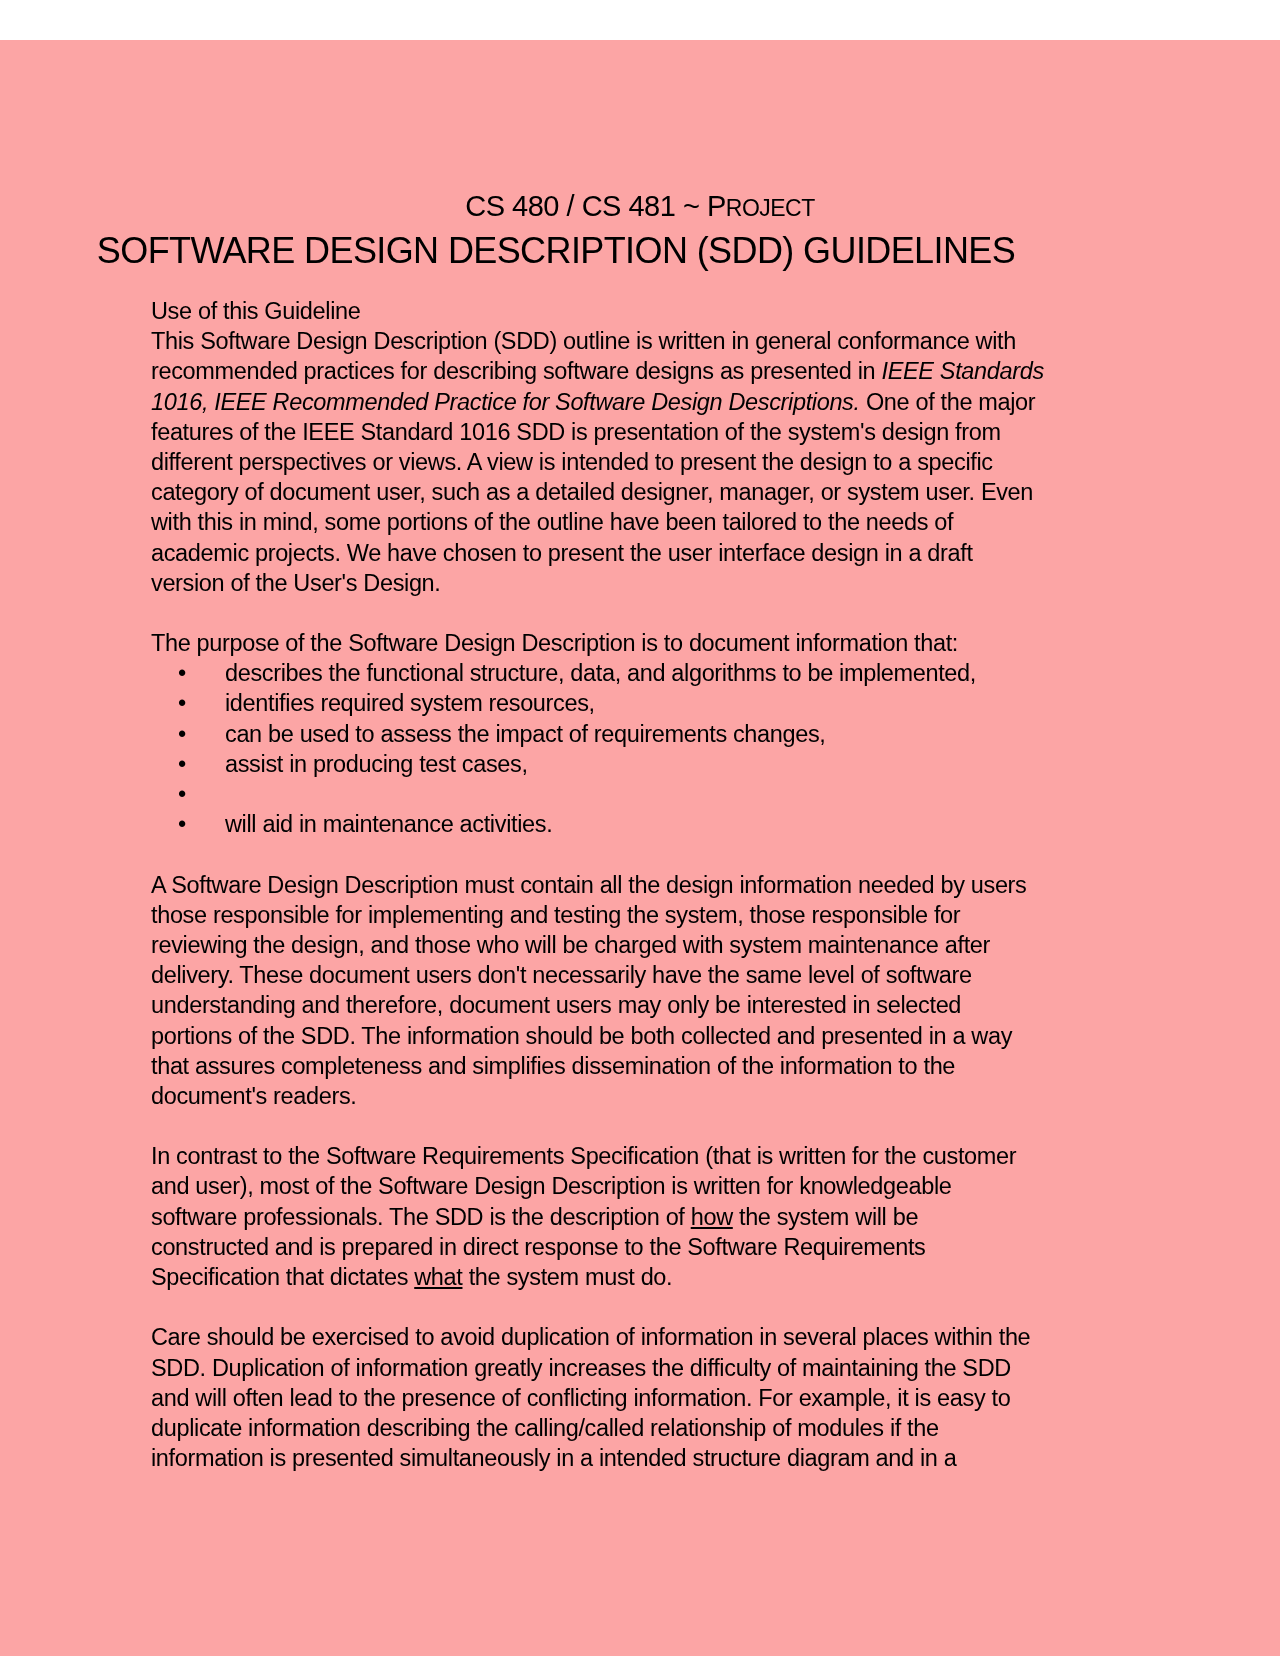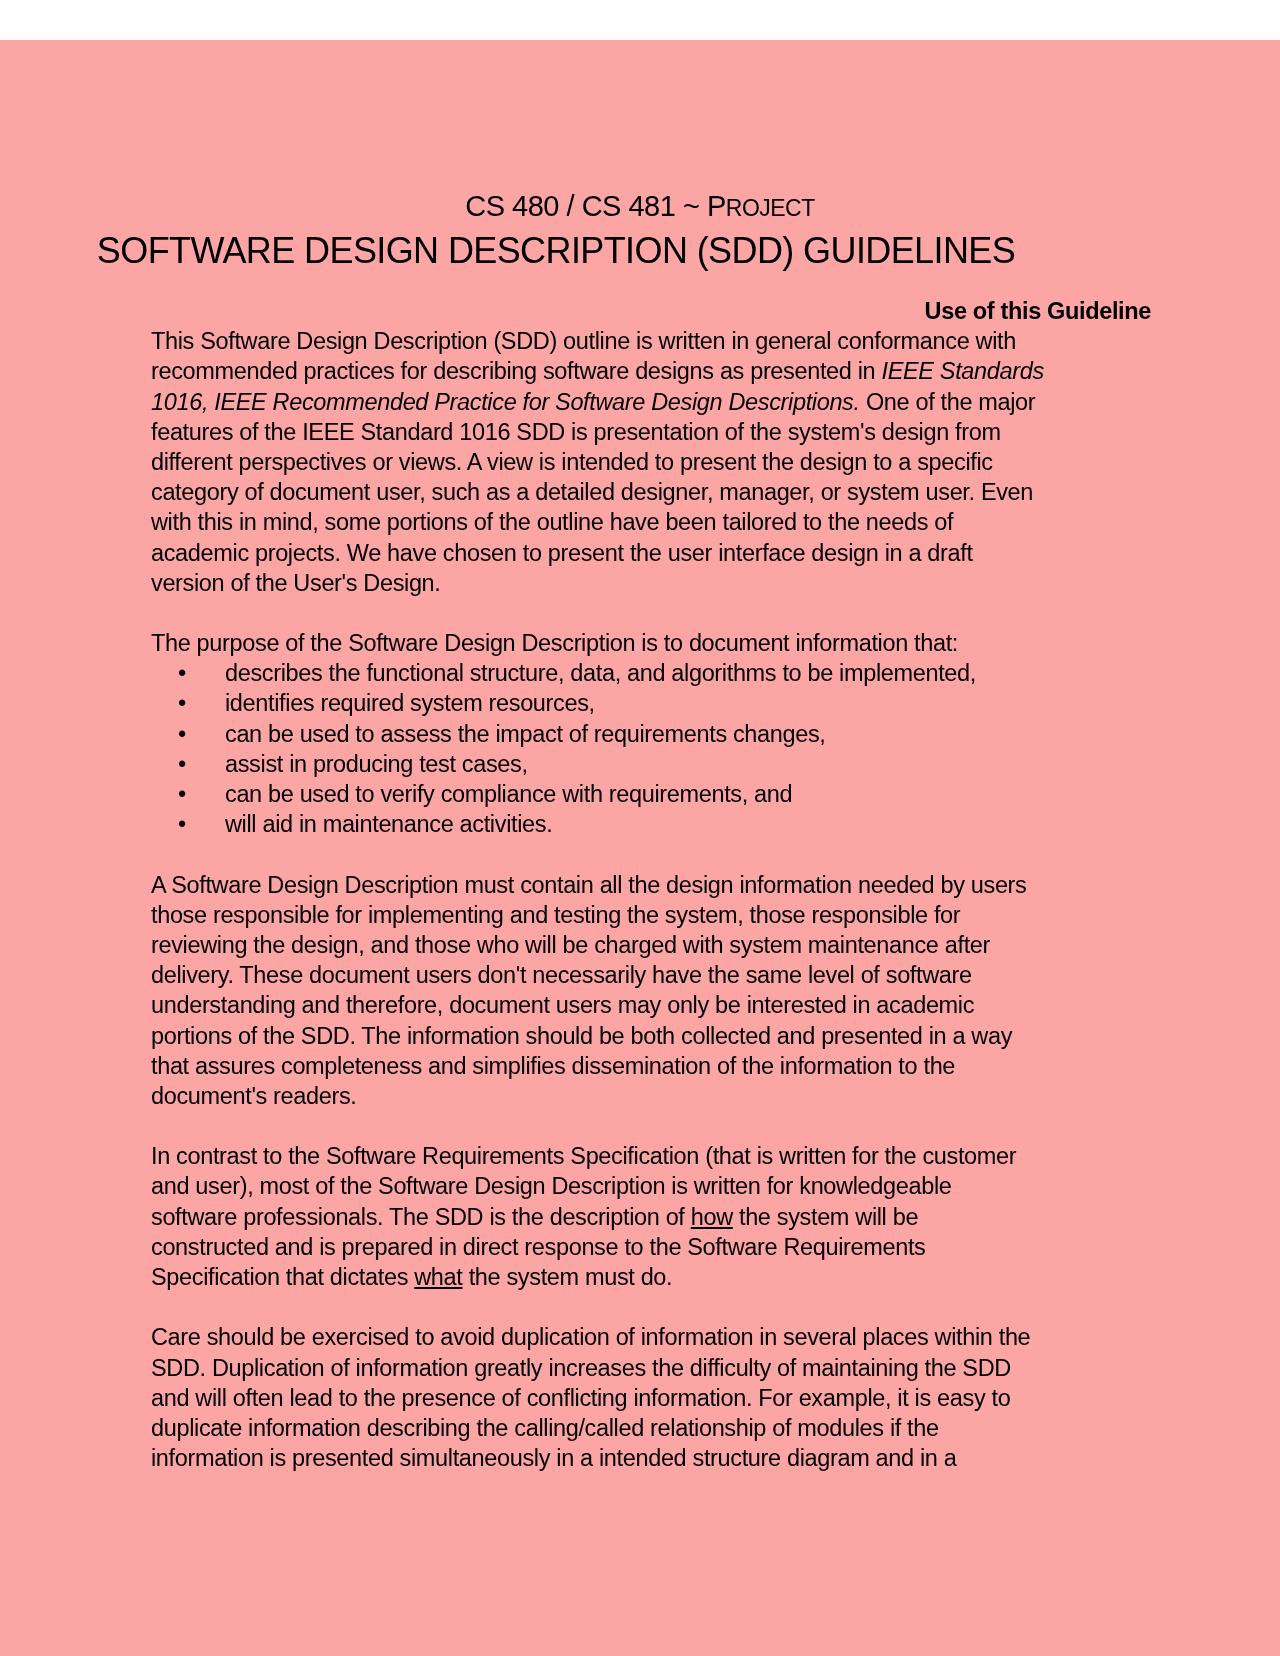--- a/index.html
+++ b/index.html
@@ -13,21 +13,21 @@
   .title2 {
     position: absolute; top: 190px; left: 0; width: 1112px; text-align: center;
     font-family: "Liberation Sans", sans-serif; font-size: 36px; letter-spacing: -0.6px;
   }
   .body {
     position: absolute; left: 151px; top: 256px; width: 1000px;
     font-family: "Liberation Sans", sans-serif; font-size: 23.5px; line-height: 30.2px;
     letter-spacing: -0.35px;
   }
   .line { white-space: nowrap; height: 30.2px; }
-  .heading { font-weight: bold; text-align: right; }
+  .heading { font-weight: normal; }
   .blank { height: 30.2px; }
   .bullet { white-space: nowrap; height: 30.2px; position: relative; padding-left: 74px; }
   .bullet .dot { position: absolute; left: 27px; top: 0; }
   u { }
 </style>
 </head>
 <body>
 
 <div class="page">
   <div class="title1"><span>CS 480 / CS 481 ~ P</span><span class="sc">ROJECT</span></div>
@@ -49,32 +49,32 @@
     </div>
 
     <div class="blank"></div>
 
     <div class="line">The purpose of the Software Design Description is to document information that:</div>
     <div>
       <div class="bullet"><span class="dot">•</span><span>describes the functional structure, data, and algorithms to be implemented,</span></div>
       <div class="bullet"><span class="dot">•</span><span>identifies required system resources,</span></div>
       <div class="bullet"><span class="dot">•</span><span>can be used to assess the impact of requirements changes,</span></div>
       <div class="bullet"><span class="dot">•</span><span>assist in producing test cases,</span></div>
-      <div class="bullet"><span class="dot">•</span><span>can be used to verify compliance with requirements, and</span></div>
+      <div class="bullet"><span class="dot">•</span></div>
       <div class="bullet"><span class="dot">•</span><span>will aid in maintenance activities.</span></div>
     </div>
 
     <div class="blank"></div>
 
     <div>
       <div class="line">A Software Design Description must contain all the design information needed by users</div>
       <div class="line">those responsible for implementing and testing the system, those responsible for</div>
       <div class="line">reviewing the design, and those who will be charged with system maintenance after</div>
       <div class="line">delivery. These document users don't necessarily have the same level of software</div>
-      <div class="line">understanding and therefore, document users may only be interested in academic</div>
+      <div class="line">understanding and therefore, document users may only be interested in selected</div>
       <div class="line">portions of the SDD. The information should be both collected and presented in a way</div>
       <div class="line">that assures completeness and simplifies dissemination of the information to the</div>
       <div class="line">document's readers.</div>
     </div>
 
     <div class="blank"></div>
 
     <div>
       <div class="line">In contrast to the Software Requirements Specification (that is written for the customer</div>
       <div class="line">and user), most of the Software Design Description is written for knowledgeable</div>

